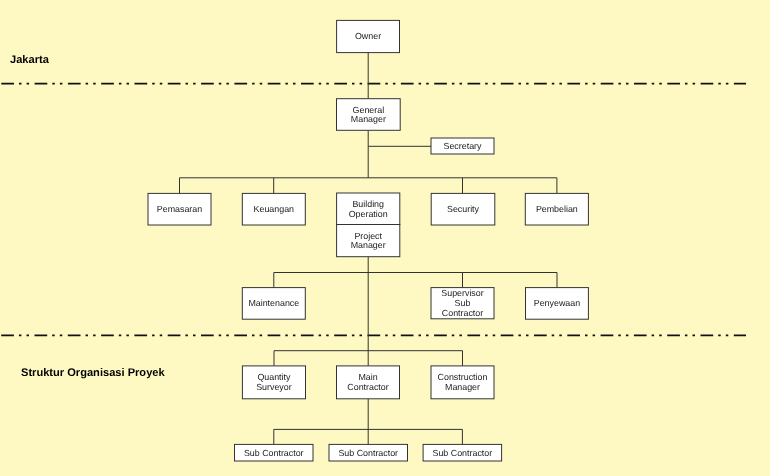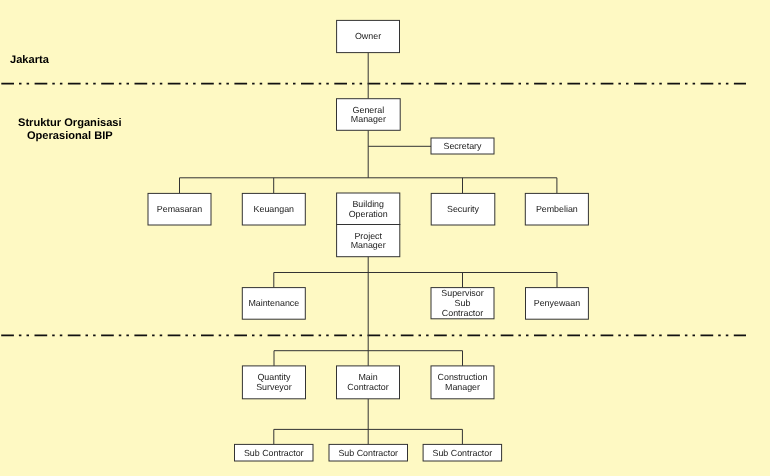--- a/index.html
+++ b/index.html
@@ -135,18 +135,17 @@
     <g>
       <rect class="nbox" x="423.1" y="444.4" width="78.5" height="16.6"></rect>
       <text class="nlabel" x="462.35" y="455.6">Sub Contractor</text>
     </g>
   </g>
   </svg>
   <div id="labels">
   <div class="sec-label" style="left:10.1px;top:53.6px">
     <div class="sec-line">Jakarta</div>
   </div>
-  <div class="sec-label ctr" style="left:18.1px;top:116.6px">
-    <div class="sec-line">Struktur Organisasi</div>
-    <div class="sec-line">Operasional BIP</div>
+  <div class="sec-label" style="left:21px;top:367.2px">
+    <div class="sec-line">Struktur Organisasi Proyek</div>
   </div>
   </div>
 </div>
 
 </body></html>

